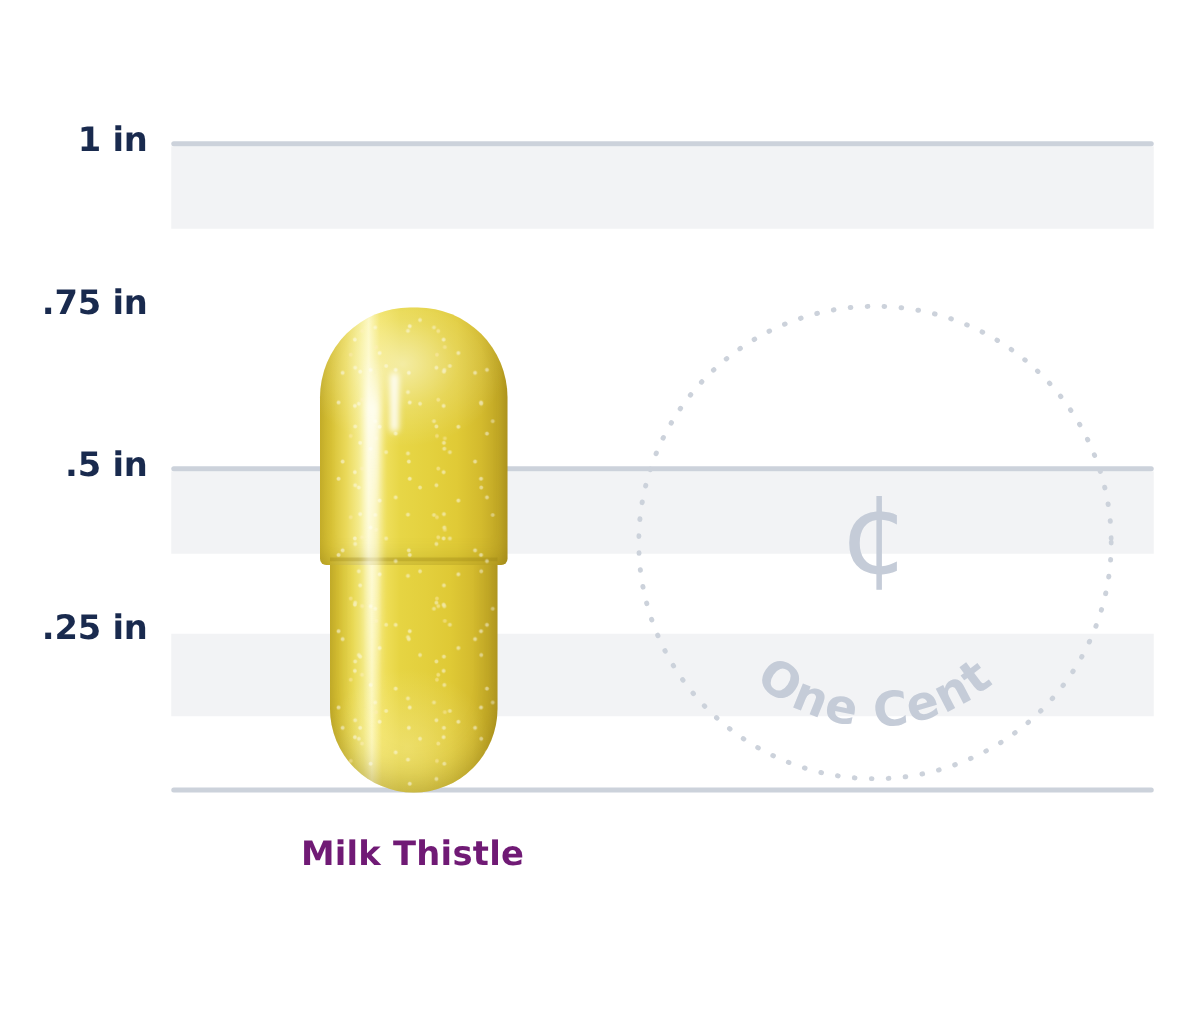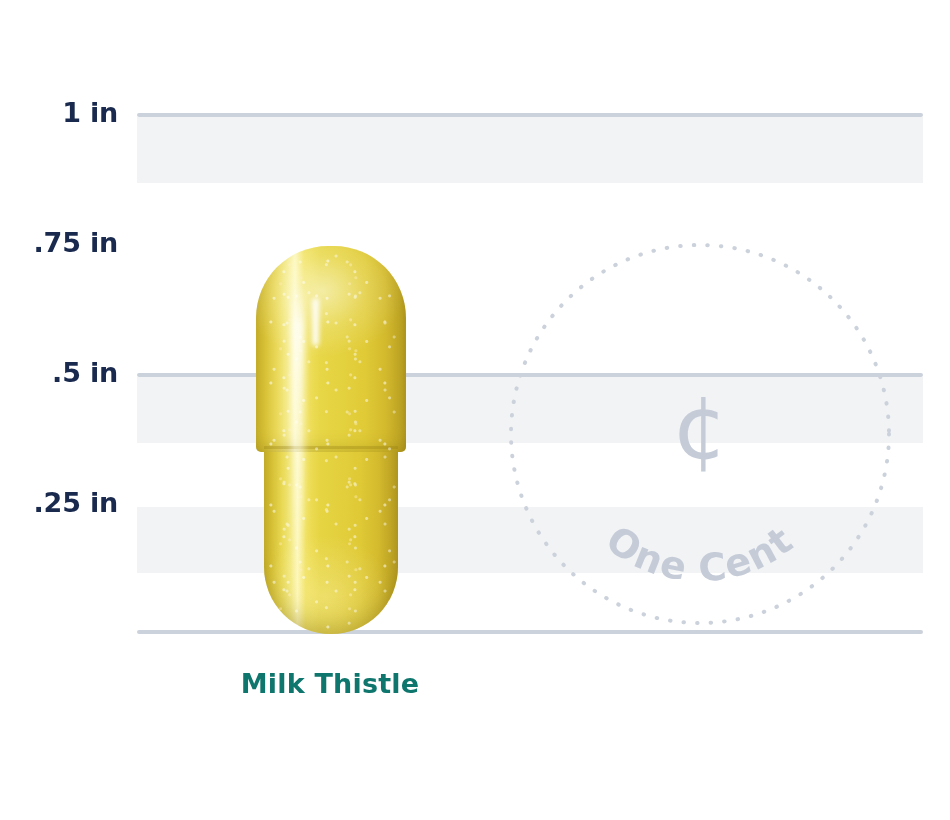--- a/index.html
+++ b/index.html
@@ -181,21 +181,21 @@
     width:382px;height:382px;
   }
   .penny svg{display:block;}
 
   
   .caption{
     position:absolute;
     left:180px;top:668px;
     width:300px;
     text-align:center;
-    color:#0f766e;
+    color:#701a75;
     font-size:27px;
     font-weight:700;
     letter-spacing:.2px;
     white-space:nowrap;
   }
 </style>
 </head>
 <body>
 
 <div id="stage">

